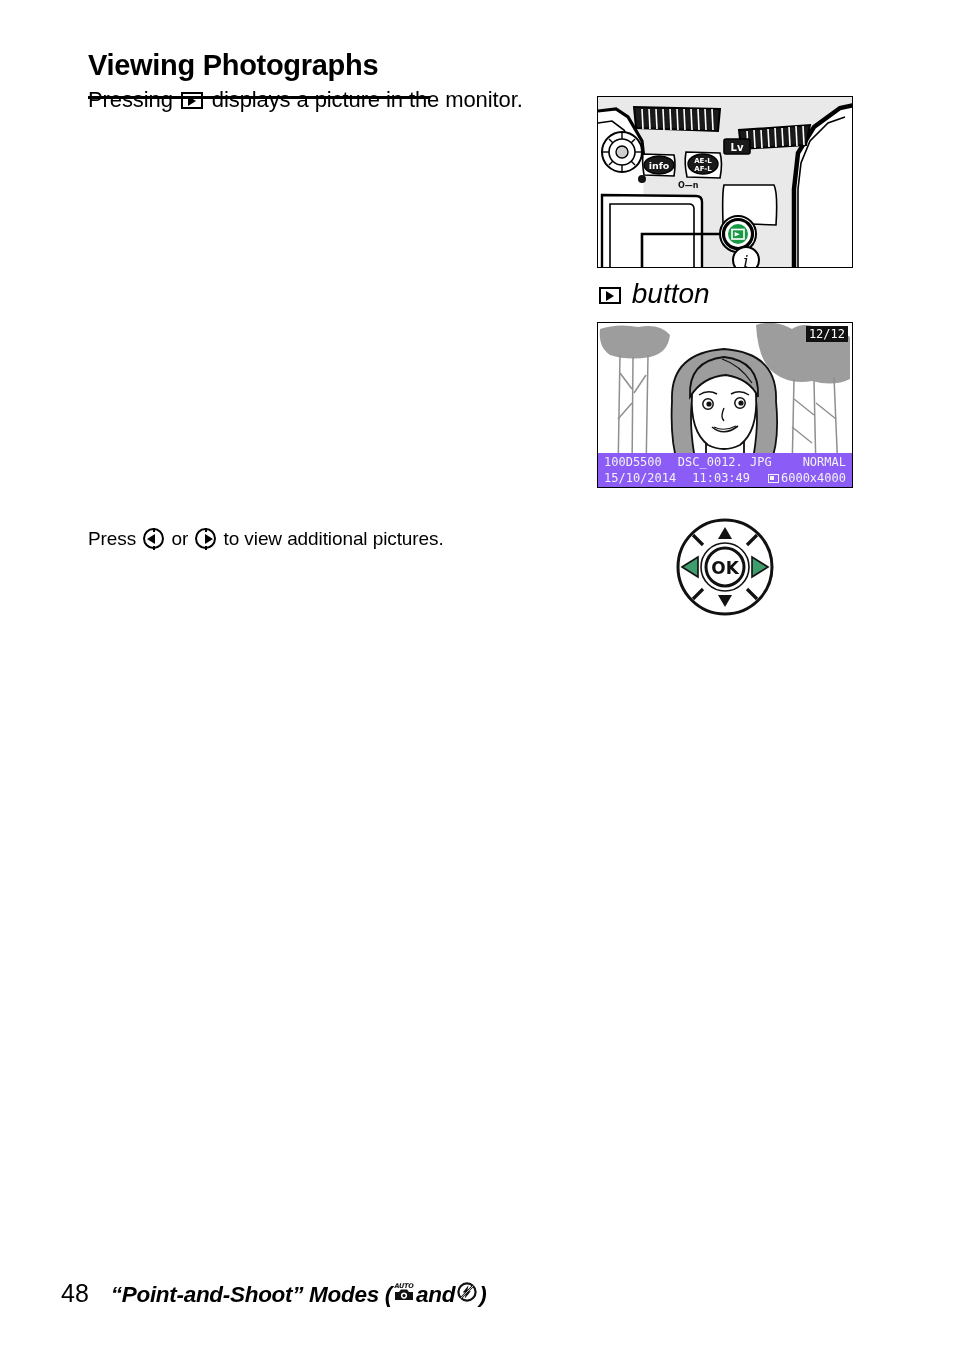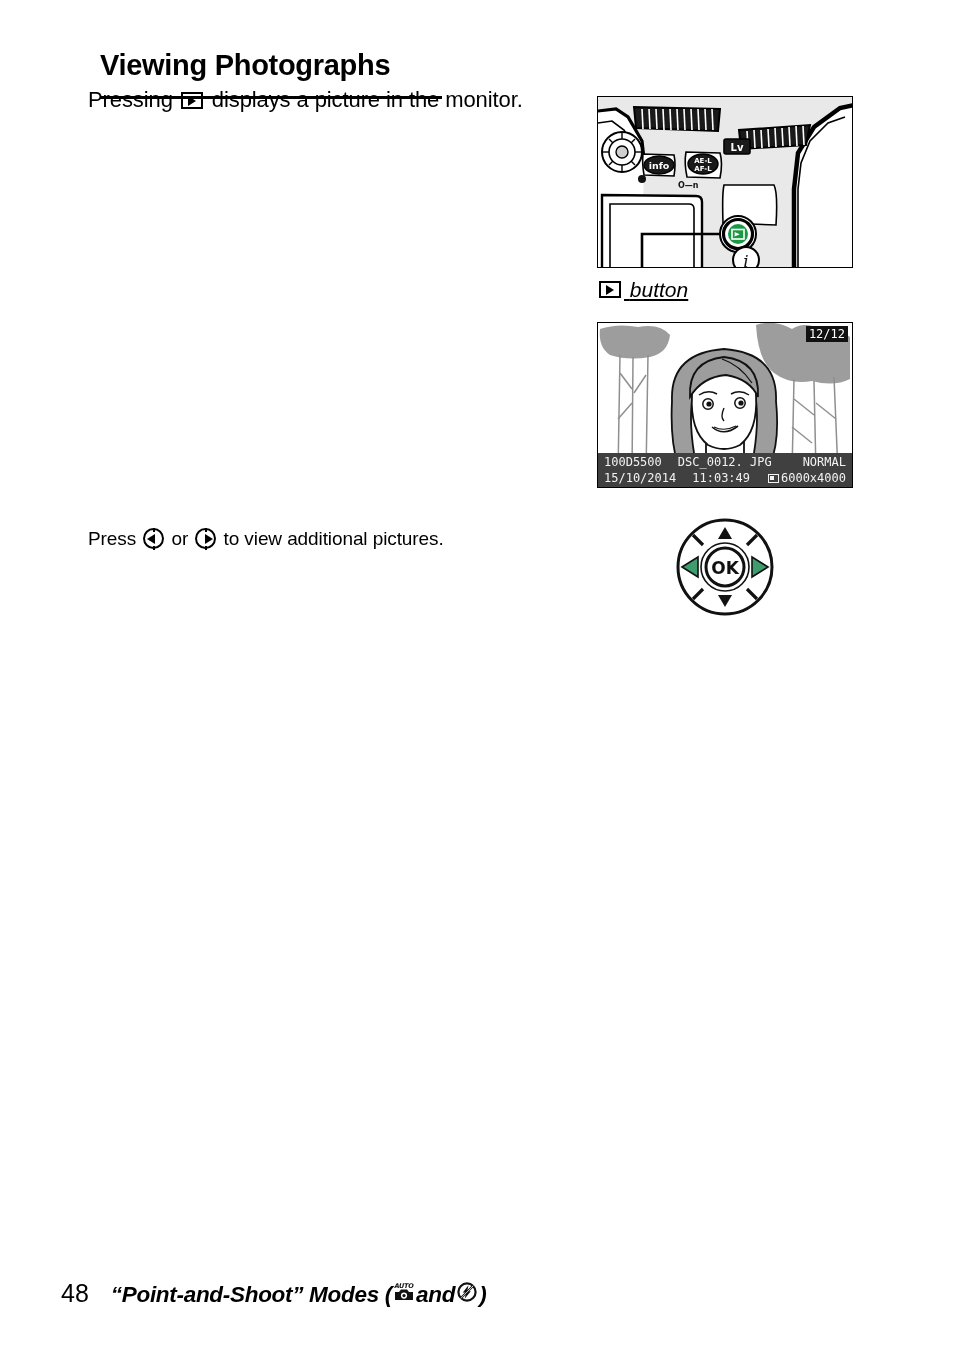--- a/index.html
+++ b/index.html
@@ -12,21 +12,21 @@
     height: 1345px;
     position: relative;
     font-family: "Liberation Sans", sans-serif;
     color: #000000;
     overflow: hidden;
   }
 
   
   .page-heading {
     position: absolute;
-    left: 100px;
+    left: 88px;
     top: 48px;
     width: 420px;
     font-size: 29px;
     font-weight: bold;
     letter-spacing: -0.3px;
     line-height: 34px;
     padding-bottom: 14px;
     border-bottom: 3px solid #000;
     width: 342px;
   }
@@ -128,24 +128,23 @@
     border: 1.4px solid #000;
     box-sizing: border-box;
     overflow: hidden;
   }
 
   
   .pb-caption {
     position: absolute;
     left: 597px;
     top: 278px;
-    font-size: 21px;
+    font-size: 28px;
     font-style: italic;
     white-space: nowrap;
-    text-decoration: underline;
   }
   .pb-caption .glyph-play { vertical-align: -1px; }
 
   
   .monitor-figure {
     position: absolute;
     left: 597px;
     top: 322px;
     width: 256px;
     height: 166px;
@@ -166,21 +165,21 @@
     padding: 1px 3px;
     letter-spacing: 0px;
     z-index: 6;
   }
   .info-bar {
     position: absolute;
     left: 0;
     right: 0;
     bottom: 0;
     height: 34px;
-    background: #404040;
+    background: #8b5cf6;
     color: #f2f2f2;
     font-family: "DejaVu Sans Mono", monospace;
     font-size: 12px;
     line-height: 16px;
     padding: 1px 6px 0 6px;
     box-sizing: border-box;
     z-index: 6;
   }
   .info-row {
     display: flex;

